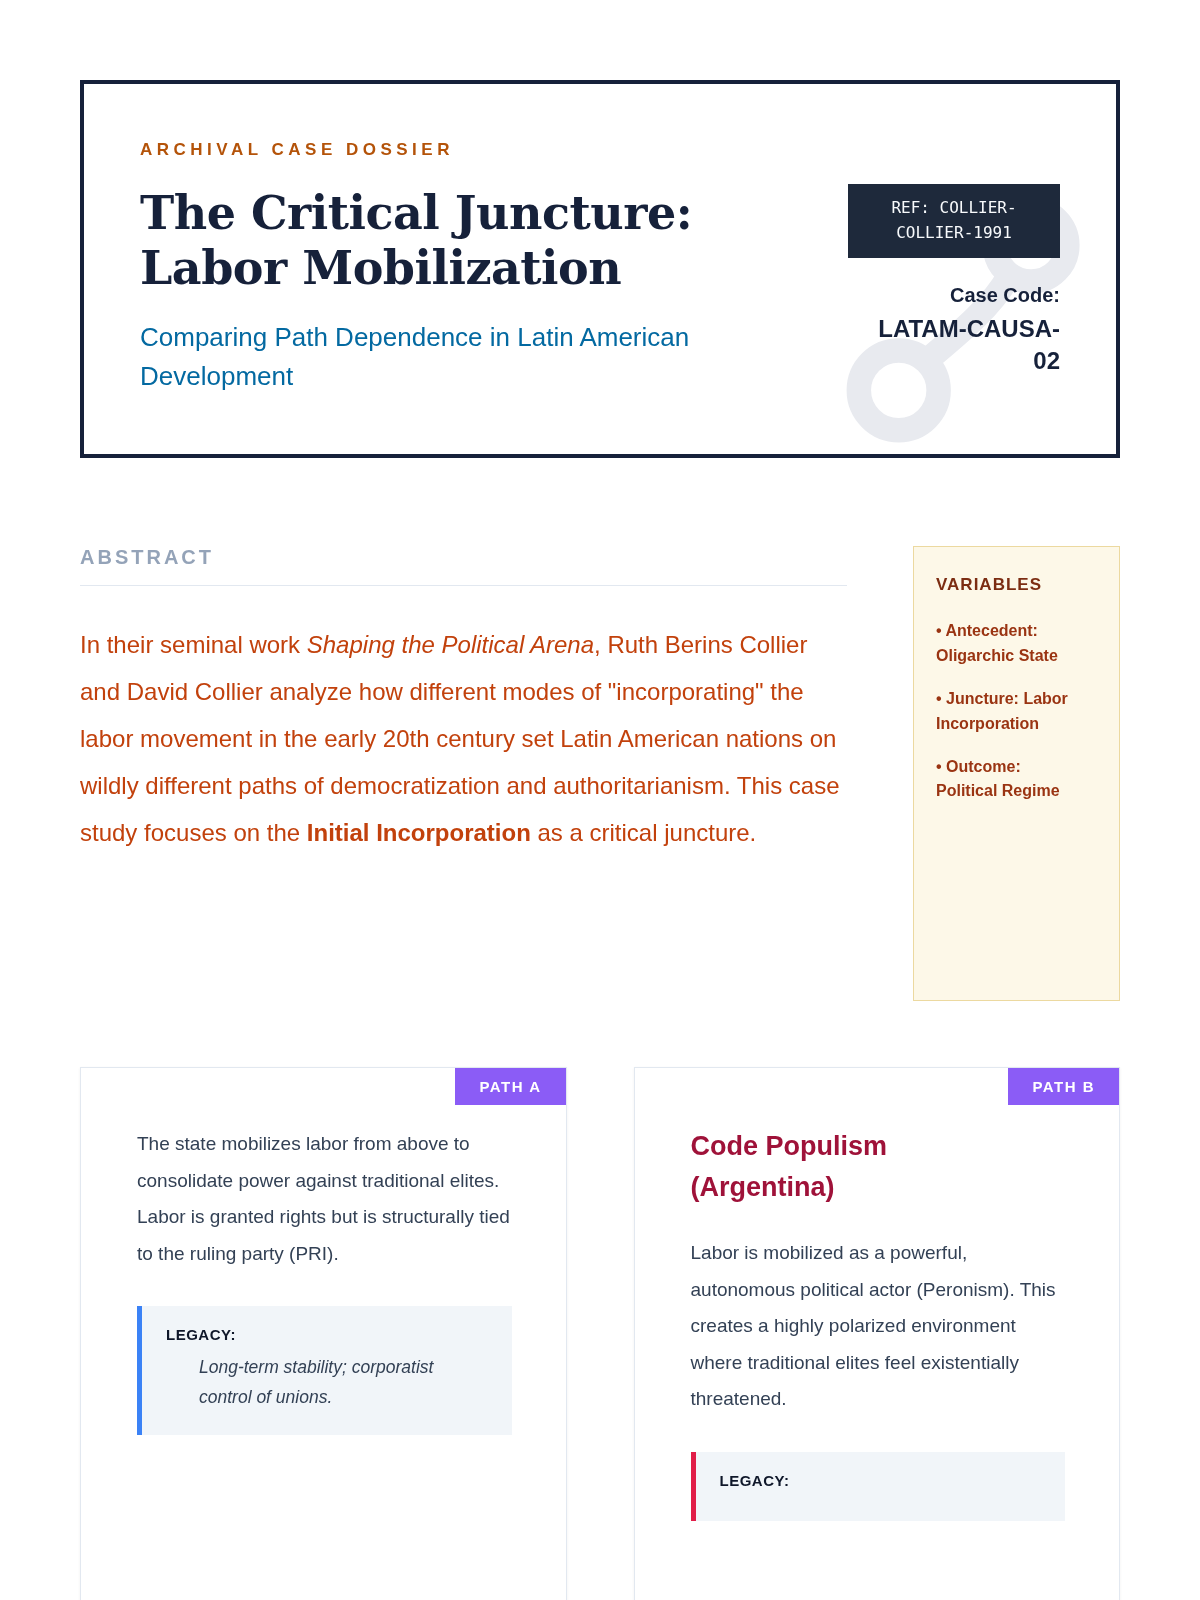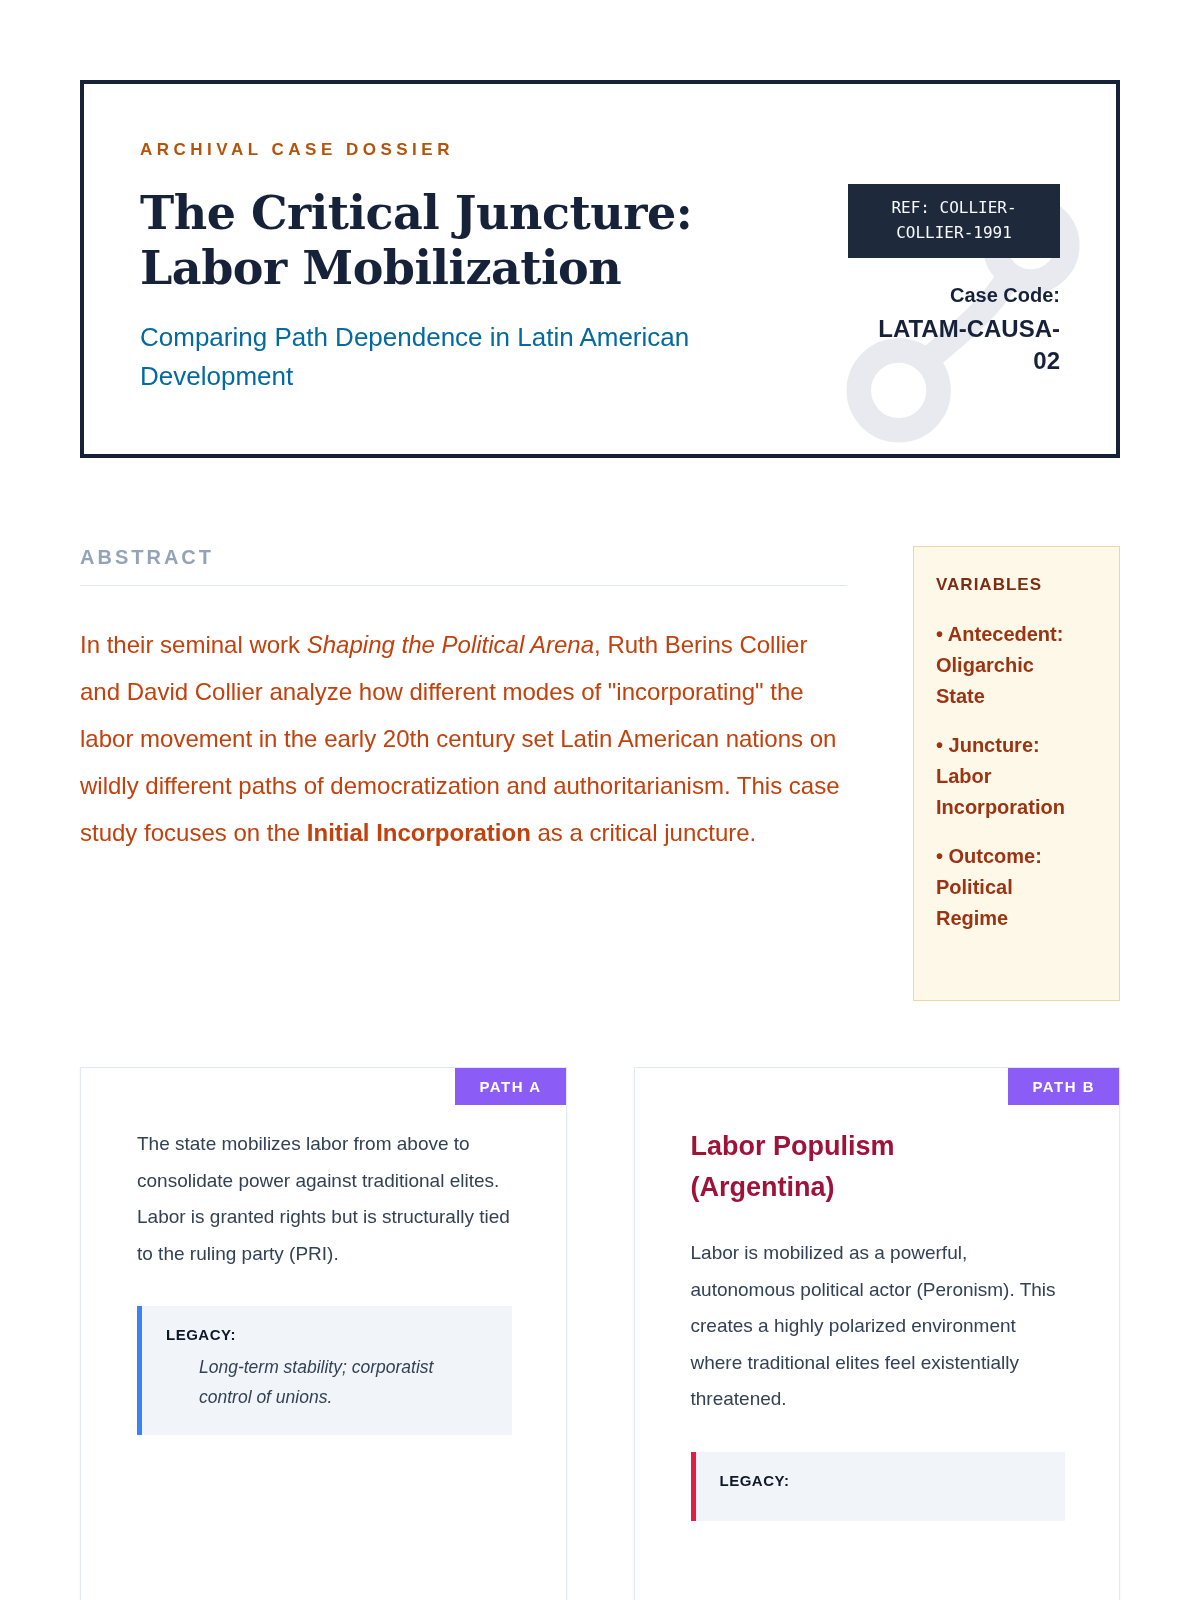--- a/index.html
+++ b/index.html
@@ -118,21 +118,21 @@
     color:#7c2d12;
     font-size:17px;
     font-weight:800;
     letter-spacing:1px;
     margin-bottom:24px;
   }
   .variables-list { list-style:none; }
   .variables-list li {
     color:#9a3412;
     font-weight:bold;
-    font-size:20px;
+    font-size:16px;
     line-height:1.55;
     margin-bottom:18px;
     max-width:132px;
   }
 
   
   .paths-grid {
     display:grid;
     grid-template-columns:1fr 1fr;
     gap:67px;
@@ -241,21 +241,21 @@
       <div class="path-badge">PATH A</div>
       <p class="path-body">The state mobilizes labor from above to consolidate power against traditional elites. Labor is granted rights but is structurally tied to the ruling party (PRI).</p>
       <div class="legacy-box">
         <div class="legacy-label">LEGACY:</div>
         <div class="legacy-text">Long-term stability; corporatist control of unions.</div>
       </div>
     </article>
 
     <article class="path-card path-b">
       <div class="path-badge">PATH B</div>
-      <h3 class="path-title">Labor Populism (Argentina)</h3>
+      <h3 class="path-title">Code Populism (Argentina)</h3>
       <p class="path-body">Labor is mobilized as a powerful, autonomous political actor (Peronism). This creates a highly polarized environment where traditional elites feel existentially threatened.</p>
       <div class="legacy-box">
         <div class="legacy-label">LEGACY:</div>
         <div class="legacy-text"></div>
       </div>
     </article>
 
   </div>
 </div>
 

